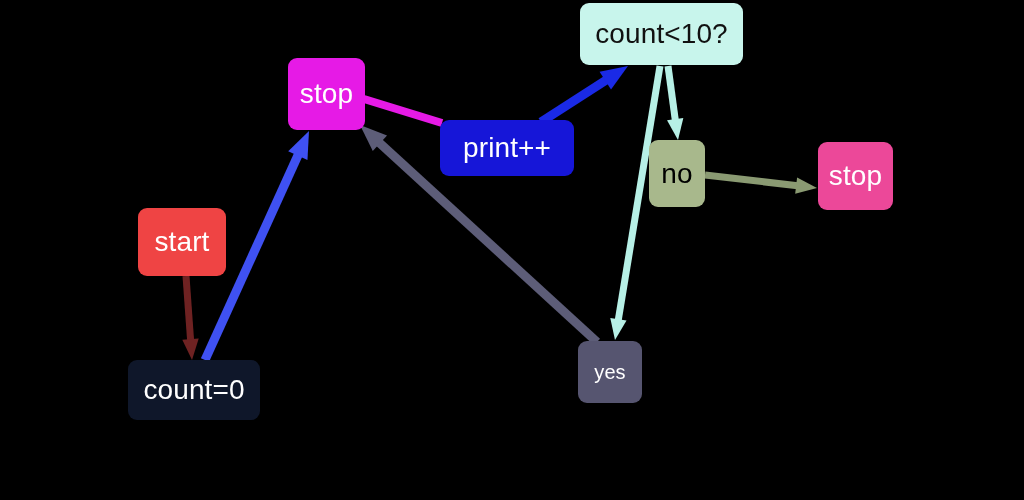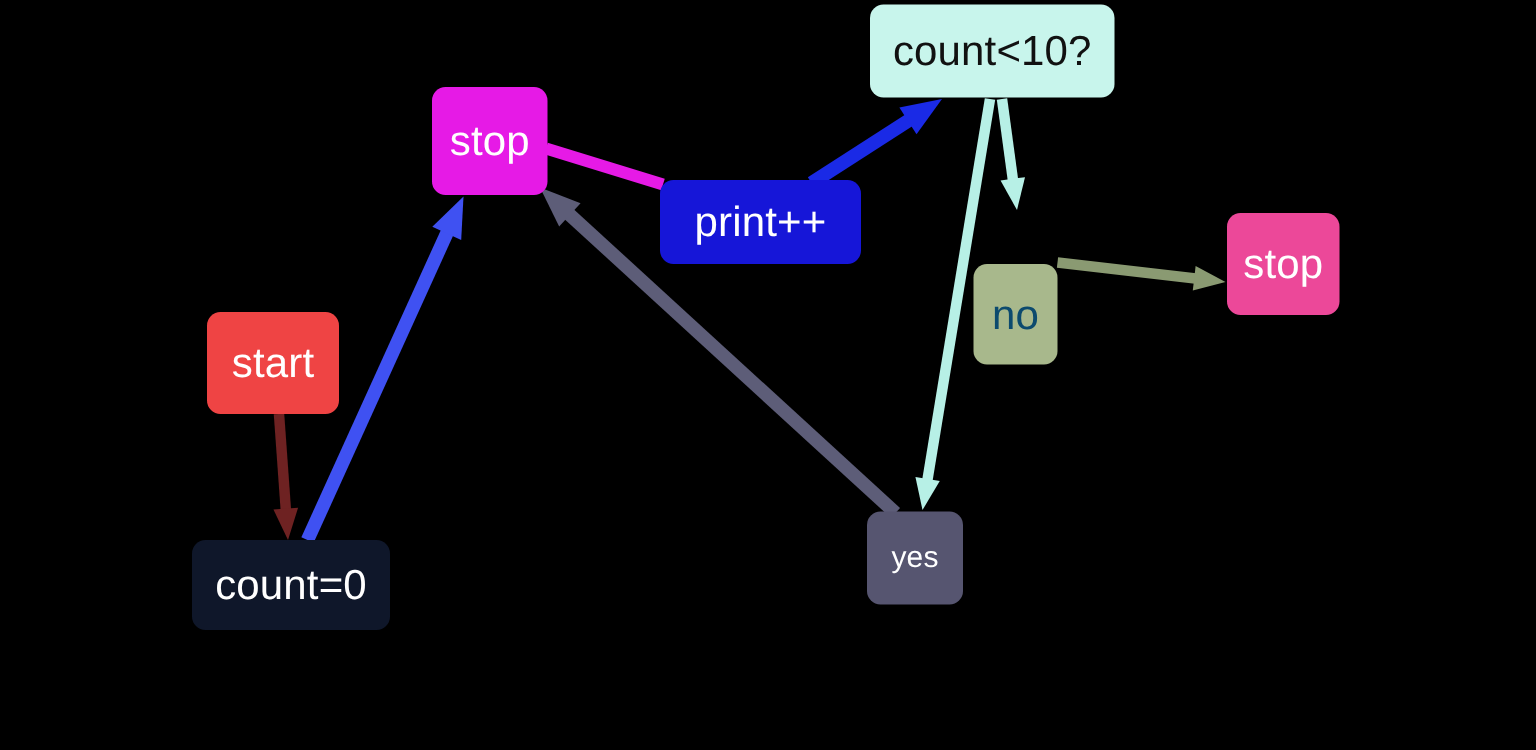--- a/index.html
+++ b/index.html
@@ -93,21 +93,21 @@
       </div>
       <div class="node" style="left: 288px; top: 58px; width: 77px; height: 72px; background: rgb(230, 26, 230); color: rgb(255, 255, 255); font-size: 28px;">
         <span class="node-label">stop</span>
       </div>
       <div class="node" style="left: 440px; top: 120px; width: 134px; height: 56px; background: rgb(22, 22, 216); color: rgb(255, 255, 255); font-size: 28px;">
         <span class="node-label">print++</span>
       </div>
       <div class="node" style="left: 580px; top: 3px; width: 163px; height: 62px; background: rgb(200, 245, 236); color: rgb(17, 17, 17); font-size: 28px;">
         <span class="node-label">count&lt;10?</span>
       </div>
-      <div class="node" style="left: 649px; top: 140px; width: 56px; height: 67px; background: rgb(168, 184, 140); color: #0c4a6e; font-size: 28px; margin-top: 36px;">
+      <div class="node" style="left: 649px; top: 140px; width: 56px; height: 67px; background: rgb(168, 184, 140); color: #000000; font-size: 28px;">
         <span class="node-label">no</span>
       </div>
       <div class="node" style="left: 578px; top: 341px; width: 64px; height: 62px; background: rgb(86, 85, 112); color: rgb(255, 255, 255); font-size: 20px;">
         <span class="node-label">yes</span>
       </div>
       <div class="node" style="left: 818px; top: 142px; width: 75px; height: 68px; background: #ec4899; color: rgb(255, 255, 255); font-size: 28px;">
         <span class="node-label">stop</span>
       </div>
     </div>
 

